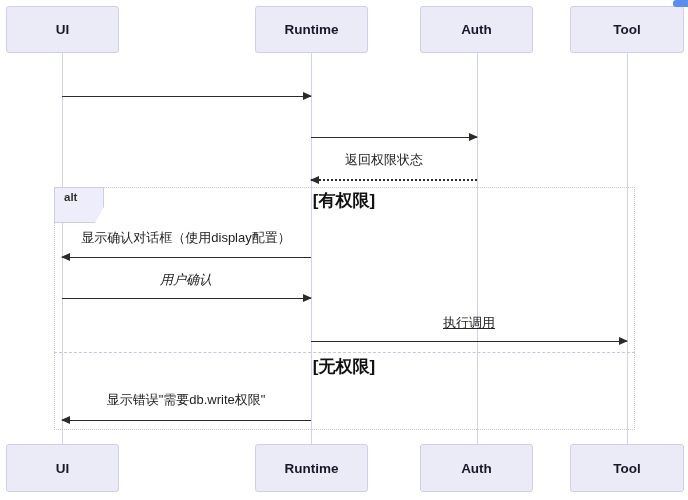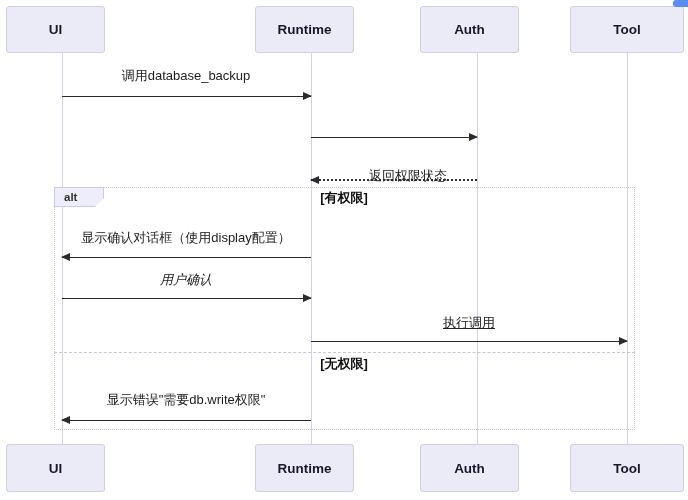--- a/index.html
+++ b/index.html
@@ -9,21 +9,21 @@
     font-family: "Liberation Sans", "DejaVu Sans", sans-serif;
     position: relative;
     overflow: hidden;
     color: #222222;
   }
   .canvas { position: absolute; inset: 0; }
 
   
   .actor {
     position: absolute;
-    width: 99px; height: 47px;
+    width: 113px; height: 47px;
     background: #ebebf8;
     border: 1px solid #cfcfe6;
     border-radius: 3px;
     display: flex; align-items: center; justify-content: center;
     font-size: 13.5px; font-weight: 600; color: #18182a;
     box-sizing: border-box;
   }
 
   
   .lifeline {
@@ -59,33 +59,33 @@
 
   
   .alt-frame {
     position: absolute;
     left: 54px; top: 187px; width: 581px; height: 243px;
     border: 1px dotted #c7c7dc;
     box-sizing: border-box;
   }
   .alt-tab {
     position: absolute;
-    left: 54px; top: 187px; width: 50px; height: 20px;
+    left: 54px; top: 187px; width: 50px; height: 36px;
     background: #ededfb;
     border: 1px solid #cbcbe2;
     box-sizing: border-box;
     clip-path: polygon(0 0, 100% 0, 100% 55%, 82% 100%, 0 100%);
     font-size: 11.5px; font-weight: 700; color: #333333;
     line-height: 19px; padding-left: 9px;
   }
   .guard {
     position: absolute;
     transform: translateX(-50%);
     white-space: nowrap;
-    font-size: 13px; font-weight: 600; color: #111111;
+    font-size: 17px; font-weight: 600; color: #111111;
   }
   .divider {
     position: absolute;
     left: 54px; width: 581px; height: 0;
     border-top: 1px dashed #c7c7dc;
   }
 
   
   .blue-fragment {
     position: absolute;
@@ -116,30 +116,29 @@
   <div class="lifeline" style="left:311px;"></div>
   <div class="lifeline" style="left:477px;"></div>
   <div class="lifeline" style="left:627px;"></div>
 
   <div class="alt-frame"></div>
   <div class="alt-tab">alt</div>
   <div class="guard" style="left:344px; top:189px;">[有权限]</div>
   <div class="divider" style="top:352px;"></div>
   <div class="guard" style="left:344px; top:355px;text-align:right;">[无权限]</div>
 
-  <div class="msg-label" style="left:186px; top:67px;">调用database_backup</div>
   <div class="arrow" style="left:62px; top:96px; width:249px;">
     <i class="head right"></i>
   </div>
 
   <div class="arrow" style="left:311px; top:137px; width:166px;">
     <i class="head right"></i>
   </div>
 
-  <div class="msg-label" style="left:408px; top:151px;margin-top:16px;">返回权限状态</div>
+  <div class="msg-label" style="left:384px; top:151px;">返回权限状态</div>
   <div class="arrow dotted" style="left:311px; top:179px; width:166px;">
     <i class="head left"></i>
   </div>
 
   <div class="msg-label" style="left:186px; top:229px;">显示确认对话框（使用display配置）</div>
   <div class="arrow" style="left:62px; top:257px; width:249px;">
     <i class="head left"></i>
   </div>
 
   <div class="msg-label" style="left:186px; top:271px;font-style:italic;">用户确认</div>

